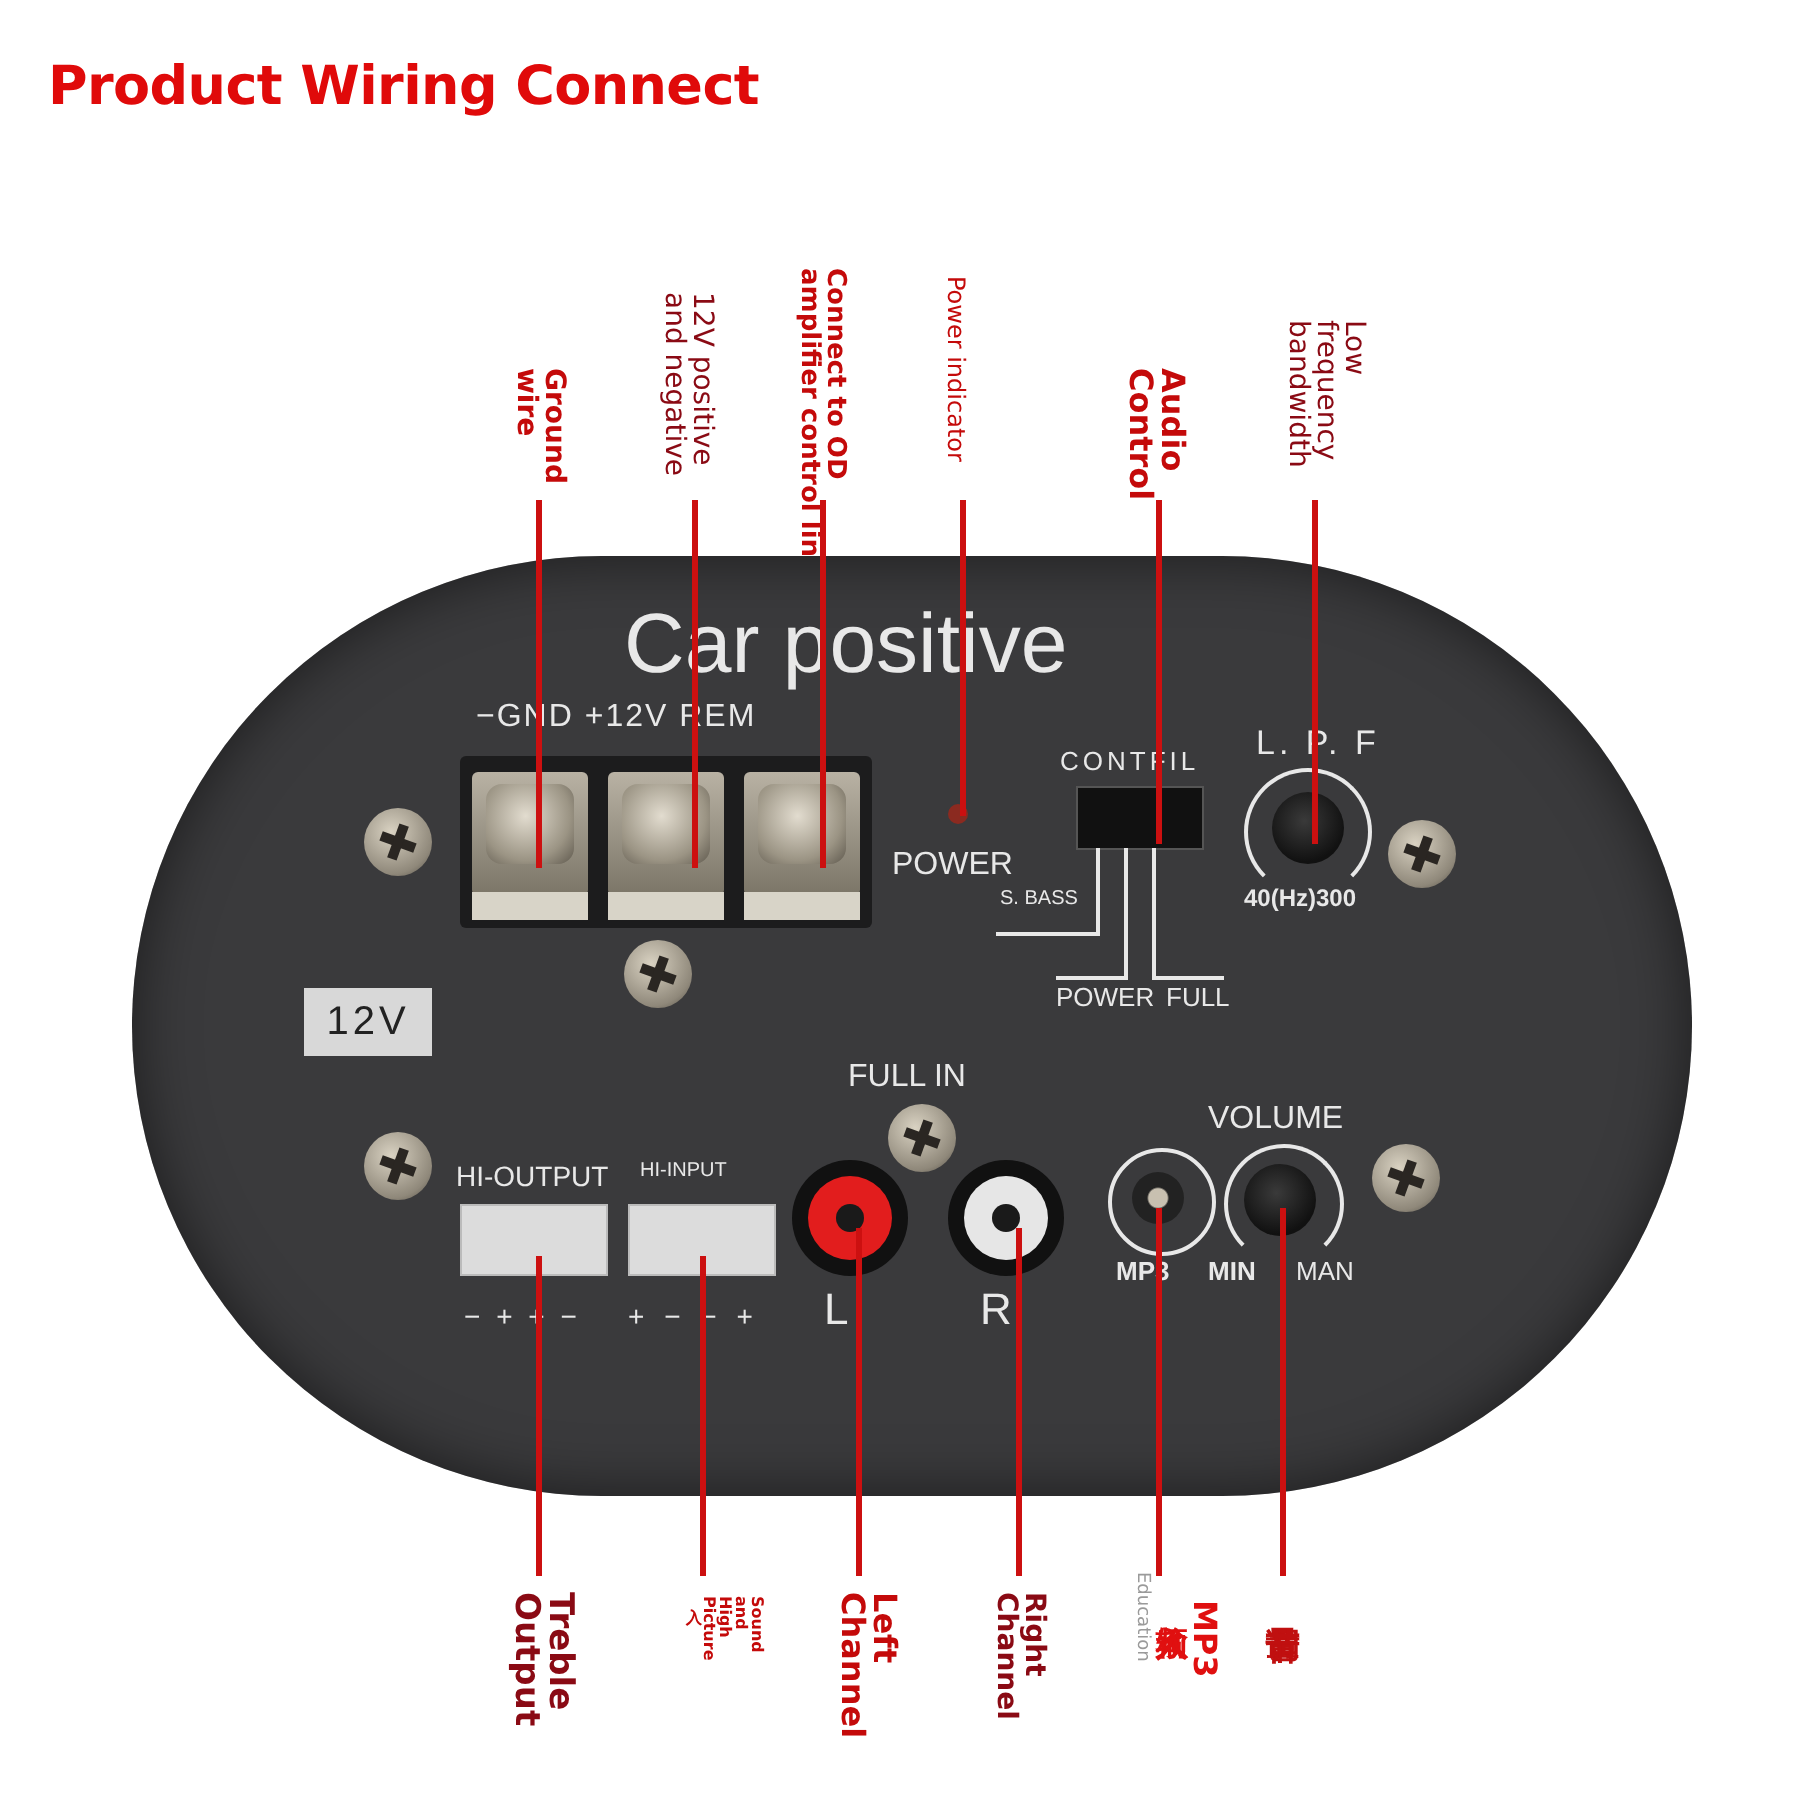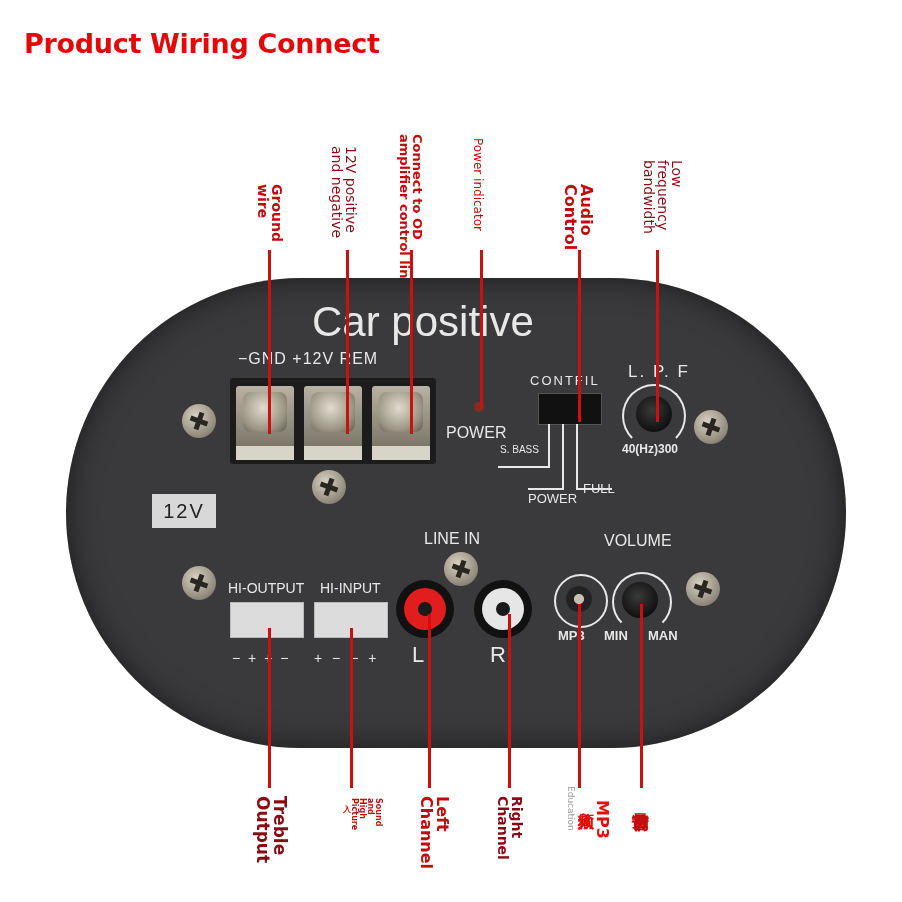--- a/index.html
+++ b/index.html
@@ -76,59 +76,59 @@
 <div class="panel-text" style="left:530px; top:373px; font-size:13px; letter-spacing:2px;">CONTFIL</div>
 <div class="switch"></div>
 <div class="wire" style="left:548px; top:424px; width:2px; height:44px;"></div>
 <div class="wire" style="left:498px; top:466px; width:52px; height:2px;"></div>
 <div class="wire" style="left:562px; top:424px; width:2px; height:66px;"></div>
 <div class="wire" style="left:528px; top:488px; width:36px; height:2px;"></div>
 <div class="wire" style="left:576px; top:424px; width:2px; height:66px;"></div>
 <div class="wire" style="left:576px; top:488px; width:36px; height:2px;"></div>
 <div class="panel-text" style="left:500px; top:444px; font-size:10px;">S. BASS</div>
 <div class="panel-text" style="left:528px; top:491px; font-size:13px;">POWER</div>
-<div class="panel-text" style="left:583px; top:481px; font-size:13px;">FULL</div>
+<div class="panel-text" style="left:583px; top:491px; font-size:13px;">FULL</div>
 
 <div class="panel-text" style="left:628px; top:362px; font-size:17px; letter-spacing:2px;">L. P. F</div>
 <div class="arc" style="left:622px; top:384px; width:60px; height:60px;"></div>
 <div class="knob" style="left:636px; top:396px; width:36px; height:36px;"></div>
 <div class="panel-text" style="left:622px; top:442px; font-size:12px; font-weight:bold;">40(Hz)300</div>
 <div class="screw" style="left:694px; top:410px;"></div>
 
 <div class="label-12v">12V</div>
 
 <div class="screw" style="left:182px; top:566px;"></div>
 <div class="panel-text" style="left:228px; top:580px; font-size:14px;">HI-OUTPUT</div>
-<div class="panel-text" style="left:320px; top:580px; font-size:14px;">HI-INPUT</div>
+<div class="panel-text" style="left:320px; top:580px; font-size:10px;">HI-INPUT</div>
 <div class="connector" style="left:230px; top:602px;"></div>
 <div class="connector" style="left:314px; top:602px;"></div>
 <div class="panel-text" style="left:232px; top:650px; font-size:14px; letter-spacing:2px;">− + + −</div>
 <div class="panel-text" style="left:314px; top:650px; font-size:14px; letter-spacing:3px;">+ − − +</div>
 
-<div class="panel-text" style="left:424px; top:530px; font-size:16px;">LINE IN</div>
+<div class="panel-text" style="left:424px; top:530px; font-size:16px;">FULL IN</div>
 <div class="screw" style="left:444px; top:552px;"></div>
 <div class="rca" style="left:396px; top:580px;">
     <div class="ring" style="background:#e21d1d;"></div>
     <div class="hole" style="left:22px; top:22px;"></div>
   </div>
 <div class="rca" style="left:474px; top:580px;">
     <div class="ring" style="background:#e6e6e6;"></div>
     <div class="hole" style="left:22px; top:22px;"></div>
   </div>
 <div class="panel-text" style="left:412px; top:642px; font-size:22px;">L</div>
 <div class="panel-text" style="left:490px; top:642px; font-size:22px;">R</div>
 
-<div class="panel-text" style="left:604px; top:532px; font-size:16px;text-align:center;">VOLUME</div>
+<div class="panel-text" style="left:604px; top:551px; font-size:16px;text-align:center;">VOLUME</div>
 <div class="arc" style="left:554px; top:574px; width:50px; height:50px; border-bottom-color:#e8e8e8;"></div>
 <div class="knob" style="left:566px; top:586px; width:26px; height:26px; background:radial-gradient(circle, #c8c0b0 25%, #222 30%);"></div>
 <div class="arc" style="left:612px; top:572px; width:56px; height:56px;"></div>
 <div class="knob" style="left:622px; top:582px; width:36px; height:36px;"></div>
 <div class="panel-text" style="left:558px; top:628px; font-size:13px; font-weight:bold;">MP3</div>
 <div class="panel-text" style="left:604px; top:628px; font-size:13px; font-weight:bold;">MIN</div>
-<div class="panel-text" style="left:648px; top:628px; font-size:13px; font-weight:bold;">MAN</div>
+<div class="panel-text" style="left:648px; top:628px; font-size:13px; font-weight:normal;">MAN</div>
 <div class="screw" style="left:686px; top:572px;"></div>
 
 <div class="leader" style="left:268px; top:250px; height:184px;"></div>
 <div class="leader" style="left:346px; top:250px; height:184px;"></div>
 <div class="leader" style="left:410px; top:250px; height:184px;"></div>
 <div class="leader" style="left:480px; top:250px; height:158px;"></div>
 <div class="leader" style="left:578px; top:250px; height:172px;"></div>
 <div class="leader" style="left:656px; top:250px; height:172px;"></div>
 
 <div class="leader" style="left:268px; top:628px; height:160px;"></div>

